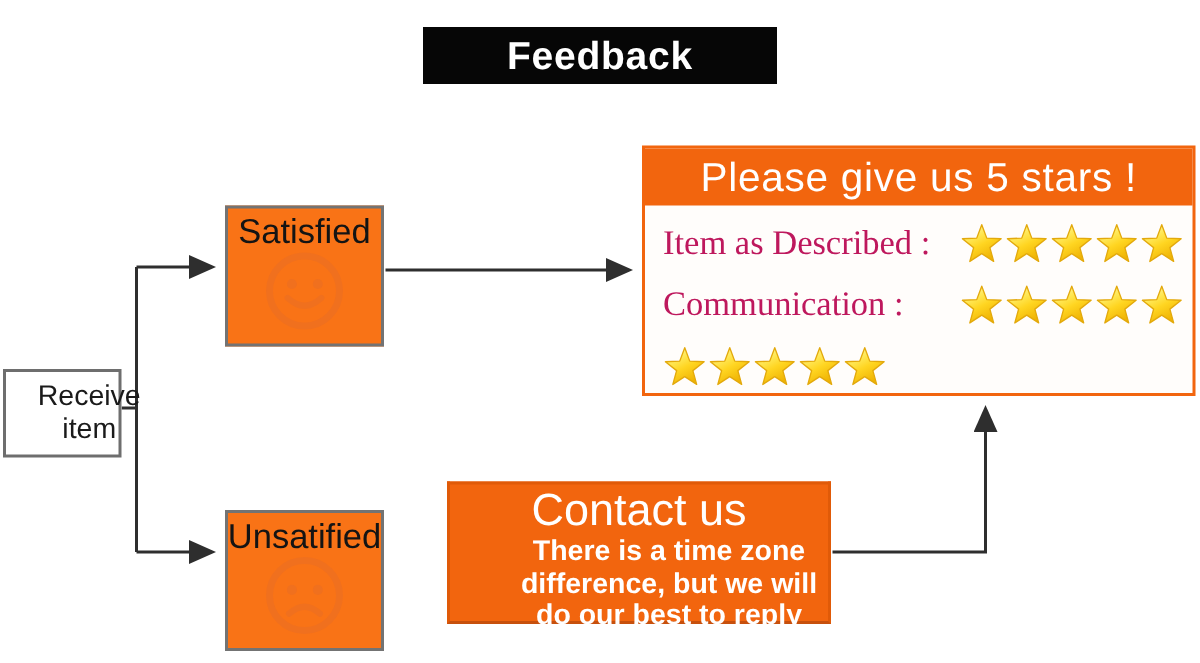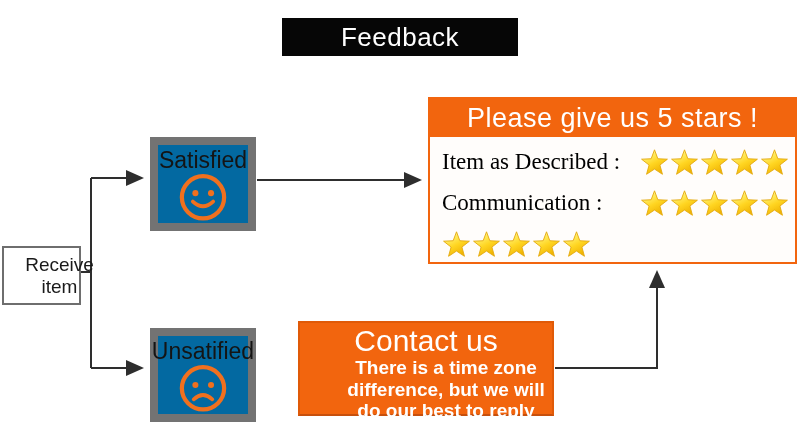--- a/index.html
+++ b/index.html
@@ -23,21 +23,21 @@
   }
 
   
   .feedback-title {
     position: absolute;
     left: 282px; top: 18px;
     width: 236px; height: 38px;
     background: #060606;
     color: #ffffff;
     font-size: 26px;
-    font-weight: 400;
+    font-weight: 700;
     display: flex;
     align-items: center;
     justify-content: center;
     letter-spacing: 0.5px;
   }
 
   
   .receive-box {
     position: absolute;
     left: 2px; top: 246px;
@@ -50,29 +50,29 @@
     display: flex;
     align-items: center;
     justify-content: center;
     text-align: center;
     padding-left: 36px;
   }
 
   .mood-box {
     position: absolute;
     width: 106px; height: 94px;
-    background: #0369a1;
-    border: 8px solid #737373;
+    background: #f97316;
+    border: 2px solid #737373;
     display: flex;
     flex-direction: column;
     align-items: center;
     justify-content: flex-start;
   }
   .mood-box.satisfied { left: 150px; top: 137px; }
-  .mood-box.unsatisfied { left: 150px; top: 328px; }
+  .mood-box.unsatisfied { left: 150px; top: 340px; }
   .mood-label {
     color: #141414;
     font-size: 23px;
     line-height: 1.1;
     margin-top: 3px;
     white-space: nowrap;
   }
   .mood-face { margin-top: -1px; }
 
   
@@ -100,21 +100,21 @@
     padding: 4px 6px 0 12px;
   }
   .rating-row {
     height: 41px;
     display: flex;
     align-items: center;
     justify-content: space-between;
   }
   .rating-label {
     font-family: "Liberation Serif", serif;
-    color: #000000;
+    color: #be185d;
     font-size: 23px;
     white-space: nowrap;
   }
   .stars {
     display: flex;
     align-items: center;
     gap: 1px;
   }
 
   

